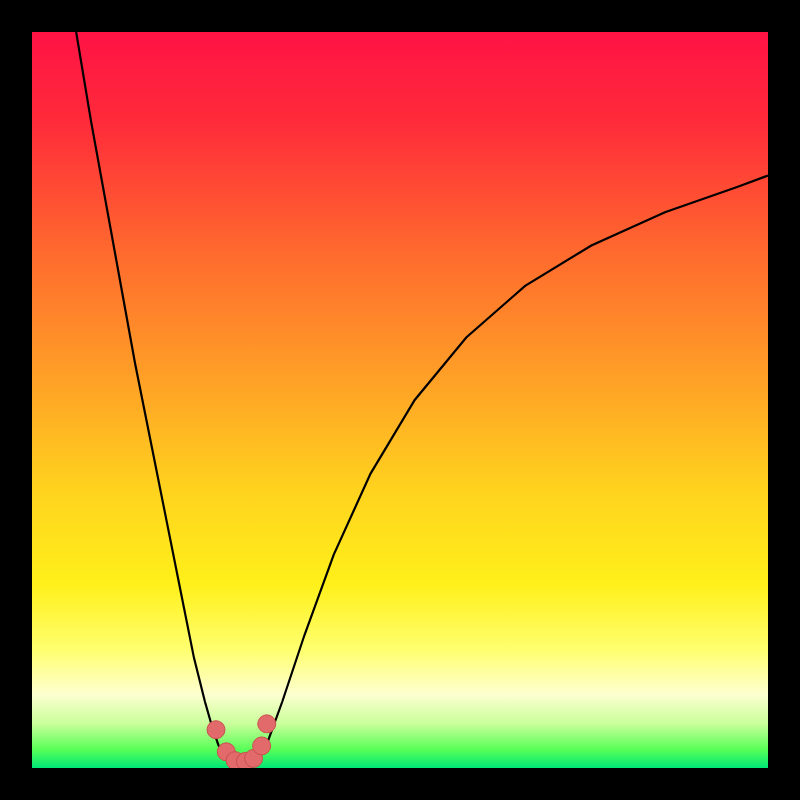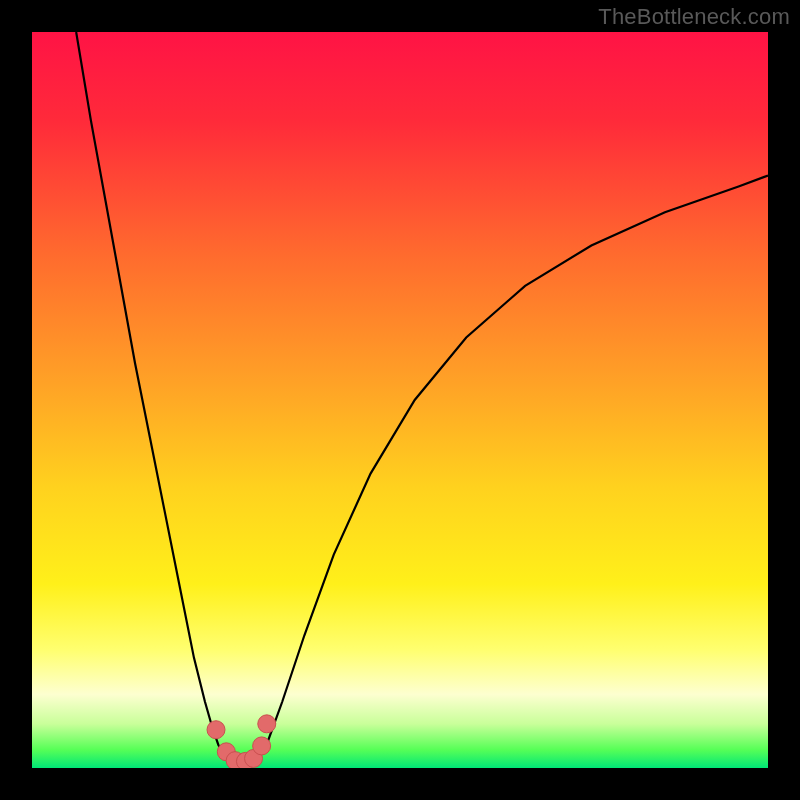--- a/index.html
+++ b/index.html
@@ -69,15 +69,14 @@
           <circle cx="194.30" cy="719.81" r="9" fill="#e26a6a" stroke="#c94f4f" stroke-width="1"></circle>
           <circle cx="203.14" cy="728.64" r="9" fill="#e26a6a" stroke="#c94f4f" stroke-width="1"></circle>
           <circle cx="213.44" cy="729.38" r="9" fill="#e26a6a" stroke="#c94f4f" stroke-width="1"></circle>
           <circle cx="221.54" cy="726.43" r="9" fill="#e26a6a" stroke="#c94f4f" stroke-width="1"></circle>
           <circle cx="229.63" cy="713.92" r="9" fill="#e26a6a" stroke="#c94f4f" stroke-width="1"></circle>
           <circle cx="234.78" cy="691.84" r="9" fill="#e26a6a" stroke="#c94f4f" stroke-width="1"></circle>
         </g>
     </svg>
   </div>
 
-  <div class="watermark">TheBottleneck.com</div>
 
 </div>
 
 </body></html>

